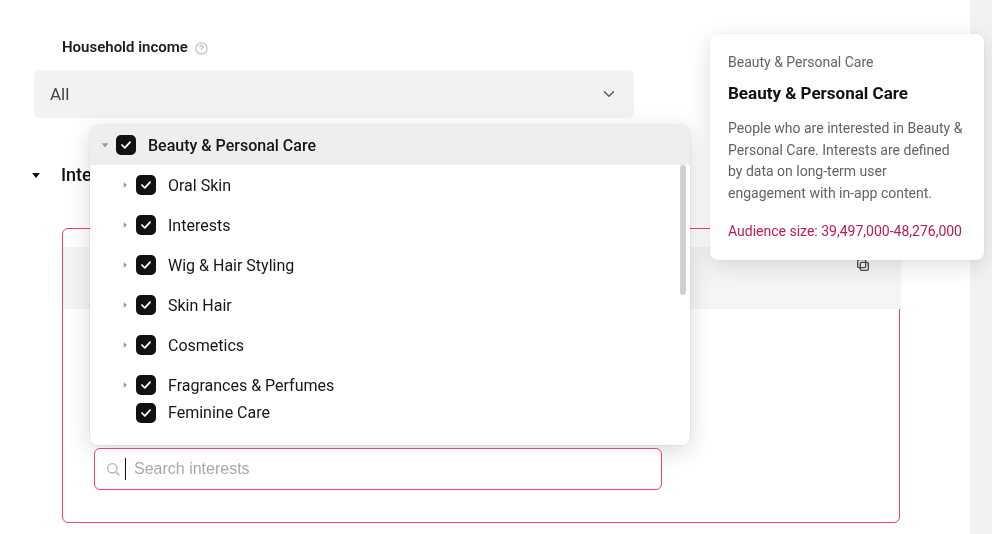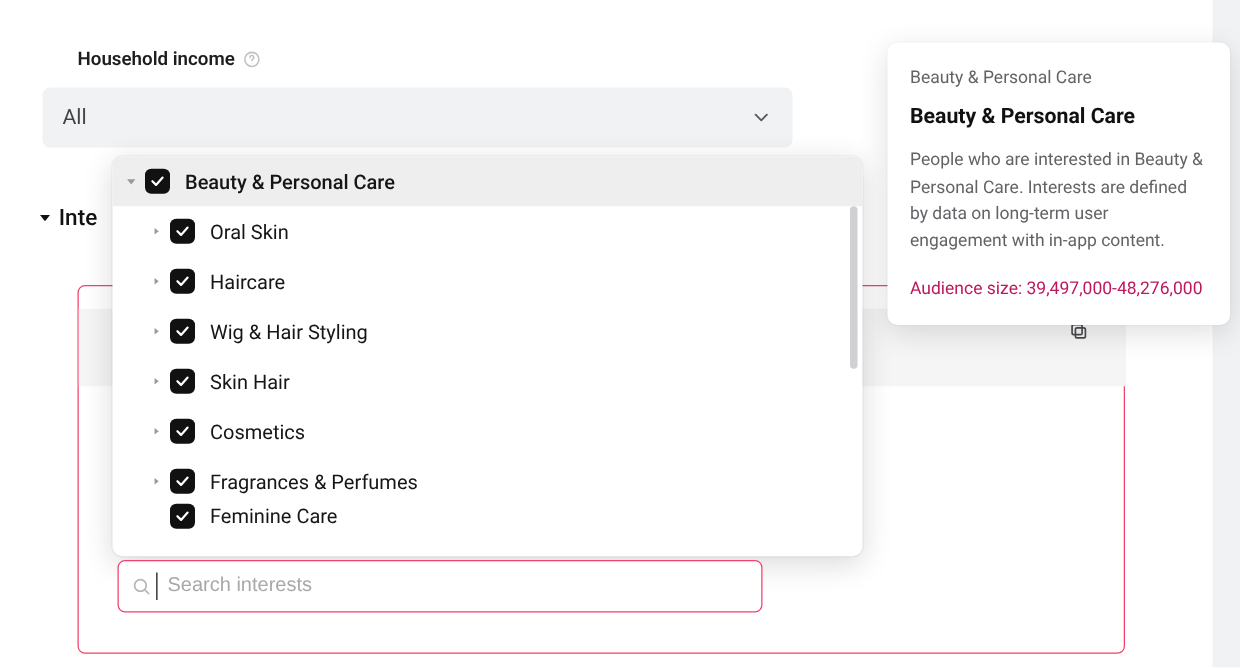--- a/index.html
+++ b/index.html
@@ -31,21 +31,21 @@
 
   
   .hh-label {
     position: absolute;
     left: 62px;
     top: 38px;
     font-size: 15px;
     font-weight: 600;
     color: #1d1d1d;
     display: flex;
-    align-items: center;
+    align-items: flex-end;
     gap: 6px;
   }
   .help-icon {
     width: 15px; height: 15px;
     display: inline-flex; align-items: center; justify-content: center;
   }
 
   
   .hh-select {
     position: absolute;
@@ -65,21 +65,21 @@
     display: inline-flex; align-items: center; justify-content: center;
   }
 
   
   .section-header {
     position: absolute;
     left: 30px;
     top: 164px;
     display: flex;
     align-items: center;
-    gap: 5px;
+    gap: 19px;
     font-size: 18px;
     font-weight: 500;
     color: #111;
   }
 
   
   .interests-container {
     position: absolute;
     left: 62px; top: 228px;
     width: 838px; height: 295px;
@@ -160,21 +160,21 @@
     height: 24px;
     align-items: center;
   }
   .dd-item.partial .checkbox { margin-top: -8px; }
   .dd-item.partial .label { margin-top: -10px; }
 
   
   .search-field {
     position: absolute;
     left: 94px; top: 448px;
-    width: 516px; height: 42px;
+    width: 568px; height: 42px;
     border: 1px solid #f53f6d;
     border-radius: 6px;
     background: #fff;
     display: flex; align-items: center;
     padding: 0 10px;
     gap: 6px;
     z-index: 40;
   }
   .search-field input {
     border: none; outline: none;
@@ -307,21 +307,21 @@
         <span class="caret">
           <svg viewBox="0 0 24 24" width="8" height="8">
               <polygon points="8,4 18,12 8,20" fill="#9a9a9e"></polygon>
             </svg>
         </span>
         <span class="checkbox">
           <svg viewBox="0 0 24 24" width="14" height="14" fill="none" stroke="#fff" stroke-width="3" stroke-linecap="round" stroke-linejoin="round">
               <polyline points="5 12 10 17 19 7"></polyline>
             </svg>
         </span>
-        <span class="label">Haircare</span>
+        <span class="label">Interests</span>
       </div>
 
       <div class="dd-item level-1">
         <span class="caret">
           <svg viewBox="0 0 24 24" width="8" height="8">
               <polygon points="8,4 18,12 8,20" fill="#9a9a9e"></polygon>
             </svg>
         </span>
         <span class="checkbox">
           <svg viewBox="0 0 24 24" width="14" height="14" fill="none" stroke="#fff" stroke-width="3" stroke-linecap="round" stroke-linejoin="round">

